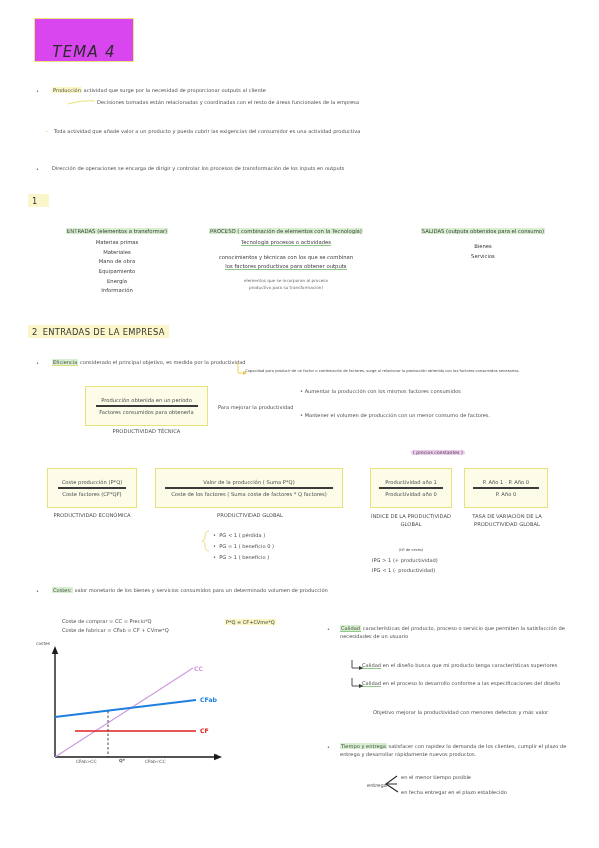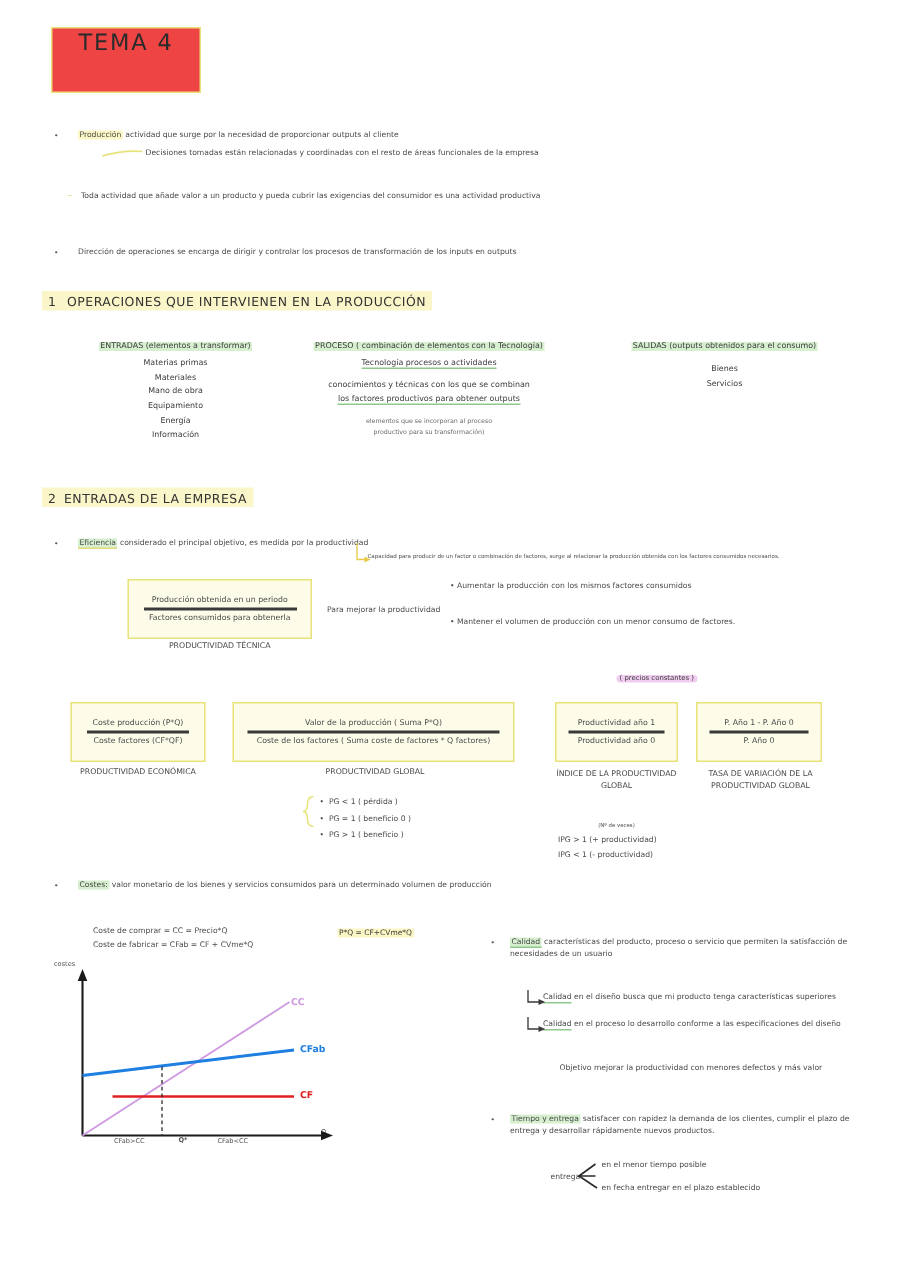--- a/index.html
+++ b/index.html
@@ -12,22 +12,22 @@
     position: relative;
     overflow: hidden;
   }
   .page { position:relative; width:599px; height:848px; }
 
   
   .hdr { position:absolute; left:0; top:18px; width:599px; height:48px; }
   .tema-box {
     position:absolute; left:34px; top:0;
     width:100px; height:44px;
-    background:#ef4444; border:1.2px solid #e8e27a;
-    display:flex; align-items:flex-start; justify-content:center;
+    background:#d946ef; border:1.2px solid #e8e27a;
+    display:flex; align-items:flex-end; justify-content:center;font-style:italic;
   }
   .tema-box span { font-size:15px; letter-spacing:1.2px; color:#2b2b2b; }
   .hdr-title {
     position:absolute; left:148px; top:10px;
     font-size:16px; letter-spacing:.9px; color:#2b2b2b;
   }
 
   
   .t { position:absolute; font-size:5.1px; line-height:1.5; color:#4a4a4a; white-space:nowrap; }
   .t.w { white-space:normal; }
@@ -88,21 +88,20 @@
 
   <div class="bullet" style="left:36px; top:166px;">•</div>
   <div class="t" style="left:52px; top:165px;">
     <span>Dirección de operaciones</span>
     <span>se encarga de dirigir y controlar los procesos de transformación de los inputs en outputs</span>
   </div>
 
   <div class="sect" style="left:28px; top:194px;">
     <span>1</span>
     <span style="width:7px;"></span>
-    <span>OPERACIONES QUE INTERVIENEN EN LA PRODUCCIÓN</span>
   </div>
 
   <div class="col" style="left:42px; top:228px; width:150px;">
     <div class="head">
       <span class="hl-g">ENTRADAS (elementos a transformar)</span>
     </div>
     <div class="it">Materias primas</div>
     <div class="it">Materiales</div>
     <div class="it">Mano de obra</div>
     <div class="it">Equipamiento</div>

